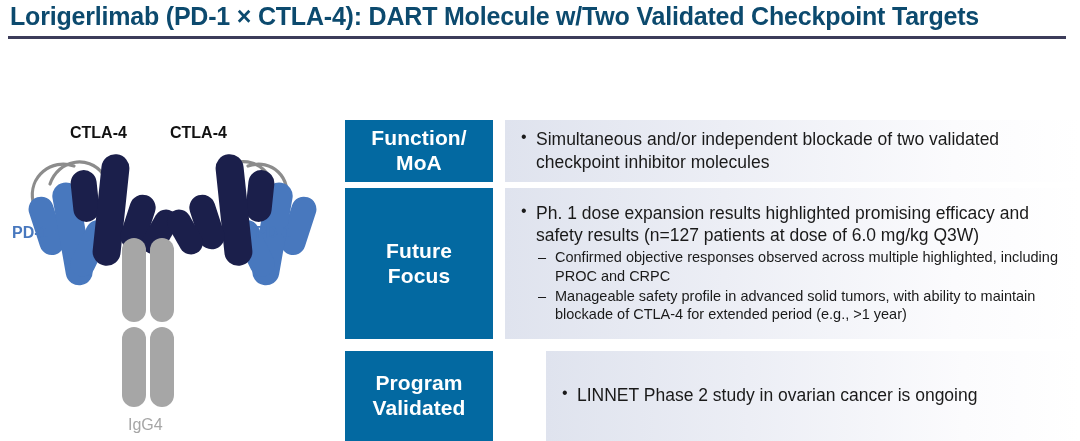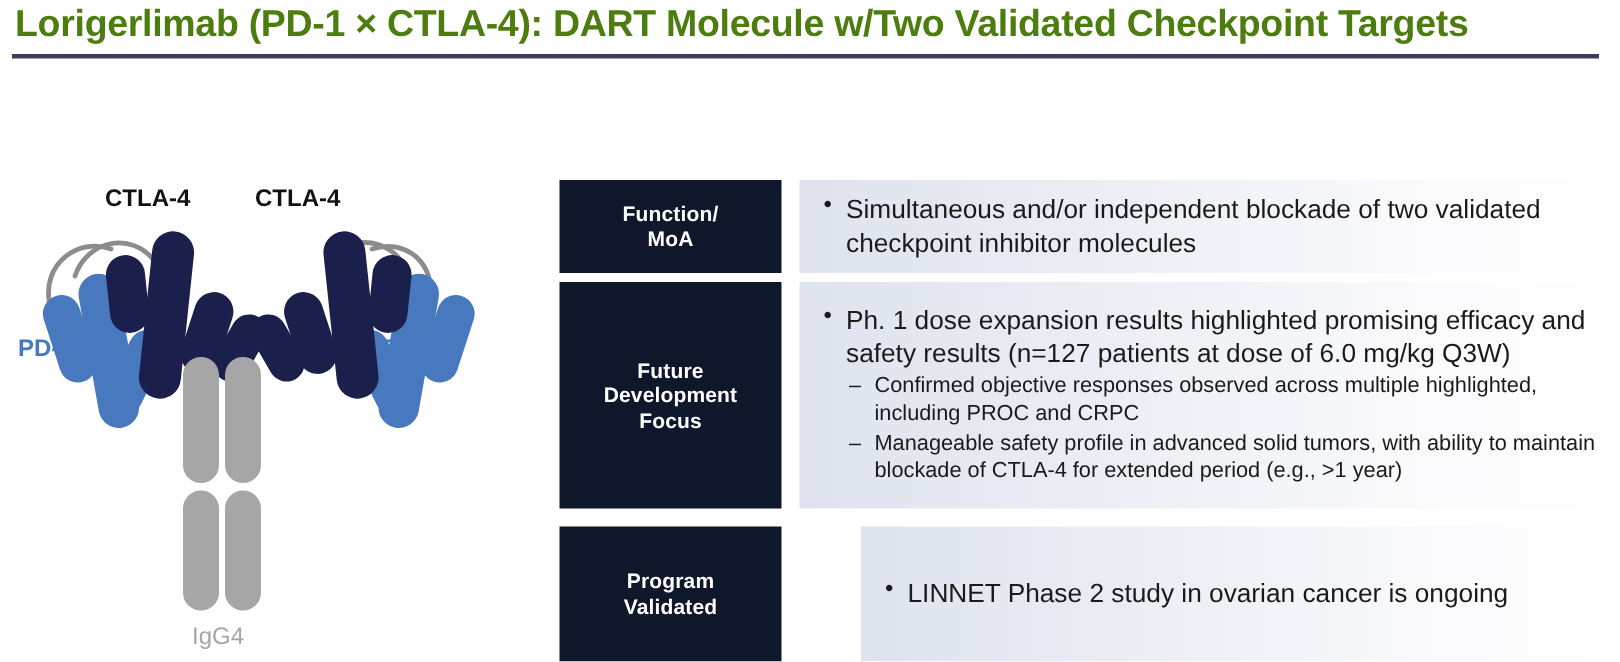--- a/index.html
+++ b/index.html
@@ -18,21 +18,21 @@
 
   
   #header-title {
     position: absolute;
     left: 10px;
     top: 2px;
     width: 1060px;
     font-size: 25px;
     font-weight: bold;
     letter-spacing: -0.2px;
-    color: #4d7c0f;
+    color: #0c4a6e;
     white-space: nowrap;
   }
   #header-rule {
     position: absolute;
     left: 8px;
     top: 36px;
     width: 1058px;
     height: 3px;
     background: #3c3c5a;
   }
@@ -78,31 +78,30 @@
     width: 735px;
     display: flex;
   }
   #row-0 { top: 0px;   height: 62px; }
   #row-1 { top: 68px;  height: 151px; }
   #row-2 { top: 231px; height: 90px; gap: 41px; }
 
   .row-label {
     width: 148px;
     flex: 0 0 148px;
-    background: #0f172a;
+    background: #0369a1;
     color: #ffffff;
-    font-size: 14px;
+    font-size: 21px;
     font-weight: bold;
     display: flex;
     align-items: center;
     justify-content: center;
     text-align: center;
     line-height: 1.18;
     letter-spacing: 0.1px;
-    margin-left: 28px;
   }
   .row-content {
     flex: 1 1 auto;
     background: linear-gradient(to right, #dfe3ee 0%, #eceef5 38%, #fbfbfd 78%, #ffffff 100%);
     padding: 0 12px 0 14px;
     display: flex;
     flex-direction: column;
     justify-content: center;
     margin-left: 12px;
   }
@@ -216,21 +215,20 @@
       <ul class="bullets">
         <li class="bullet">Simultaneous and/or independent blockade of two validated checkpoint inhibitor molecules</li>
       </ul>
     </div>
   </div>
 
   <div class="info-row" id="row-1">
     <div class="row-label">
       <div>
         <div>Future</div>
-        <div>Development</div>
         <div>Focus</div>
       </div>
     </div>
     <div class="row-content">
       <ul class="bullets">
         <li class="bullet">
           <span>Ph. 1 dose expansion results highlighted promising efficacy and safety results (n=127 patients at dose of 6.0 mg/kg Q3W)</span>
           <ul class="subbullets">
             <li class="subbullet">Confirmed objective responses observed across multiple highlighted, including PROC and CRPC</li>
             <li class="subbullet">Manageable safety profile in advanced solid tumors, with ability to maintain blockade of CTLA-4 for extended period (e.g., &gt;1 year)</li>

